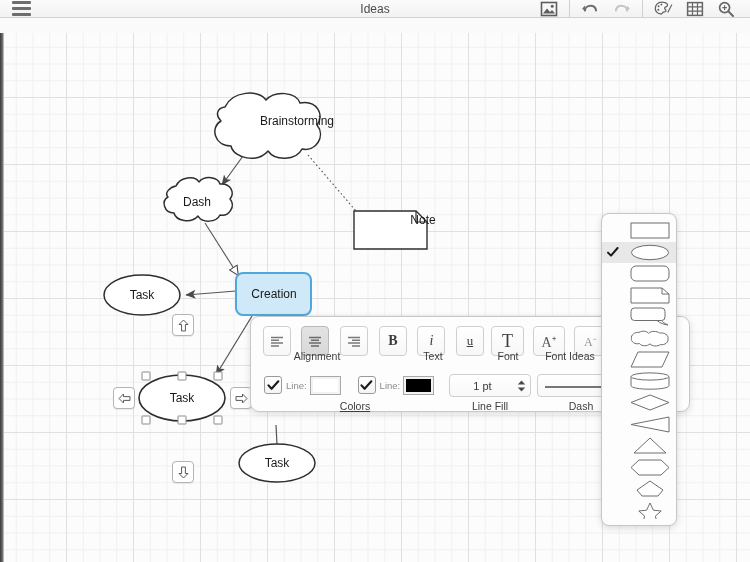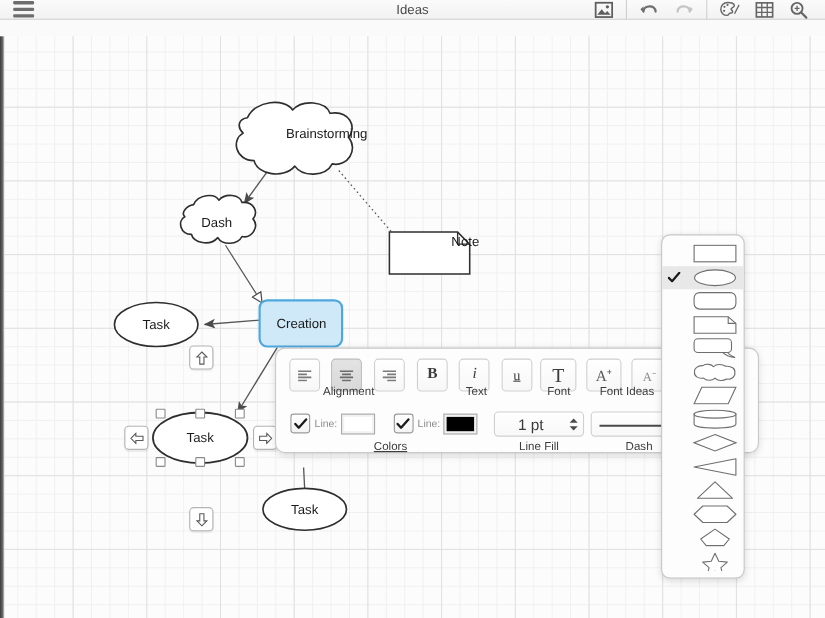--- a/index.html
+++ b/index.html
@@ -112,21 +112,21 @@
     display:inline-block;vertical-align:middle;cursor:pointer;
     padding:2px;background:#f2f2f2;
   }
   .swatch span{display:block;width:100%;height:100%;}
 
   .stepper{
     border:1px solid #cfcfcf;border-radius:4px;
     background:linear-gradient(#fff,#f8f8f8);
     height:23px;display:flex;align-items:center;cursor:pointer;
   }
-  .stepval{ flex:1;text-align:center;font-size:14px;color:#3a3a3a; }
+  .stepval{ flex:1;text-align:center;font-size:11px;color:#3a3a3a; }
   .steparrows{
     width:15px;display:flex;flex-direction:column;align-items:center;
     justify-content:center;gap:2px;padding-right:3px;
   }
   .stepbtn{ cursor:pointer; line-height:0; }
 
   
   #palette{
     position:absolute; left:601px; top:213px; width:76px; height:313px;
     background:#fdfdfd; border:1px solid #c6c6c6; border-radius:8px;

